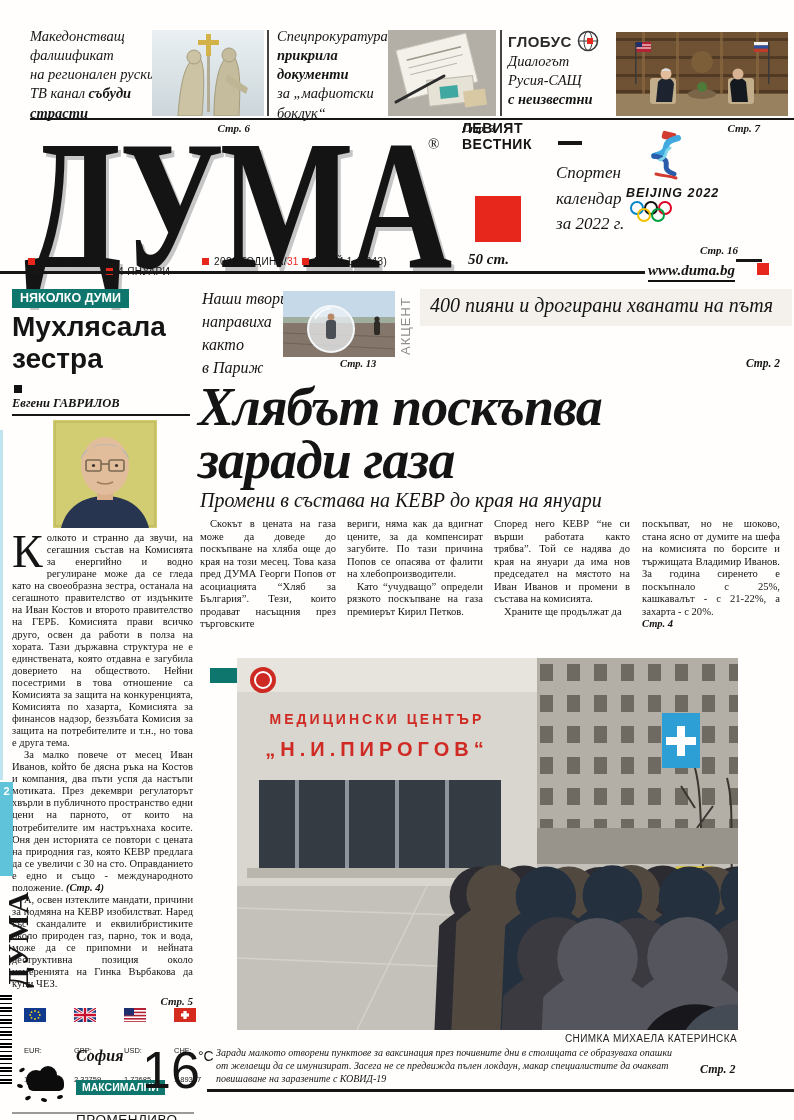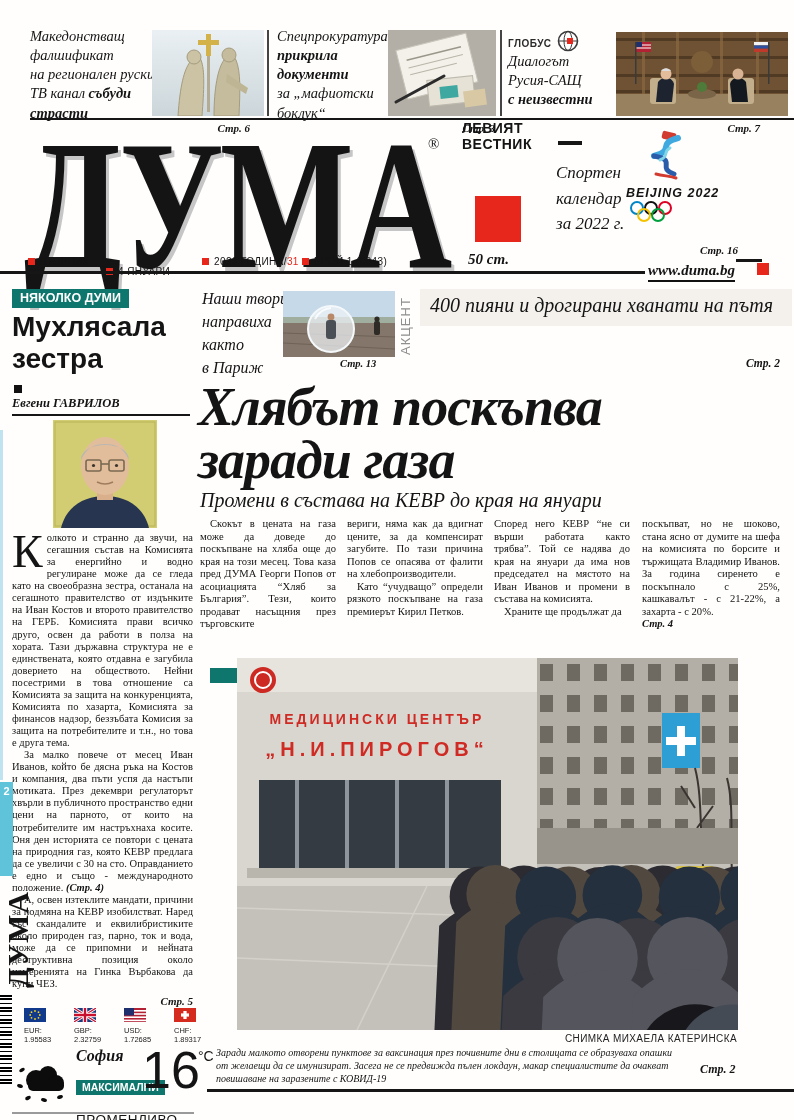--- a/index.html
+++ b/index.html
@@ -26,21 +26,21 @@
   .lead-body { width:181px; font-size:10.5px; line-height:1.15; text-align:justify; }
   .lead-body p { margin:0; }
   .lead-body p.ind { text-indent:12px; }
   .dropcap { float:left; font-size:46px; line-height:36px; padding:2px 4px 0 0; }
   .col { width:136px; font-size:10.6px; line-height:1.18; text-align:justify; }
   .col p.ind { text-indent:10px; }
   .akc-box { background:#f4f1ec; width:372px; padding:5px 10px 6px; }
   .akc-title { font-style:italic; font-size:20px; line-height:1.1; margin-bottom:4px; }
   .akc-body { font-style:italic; font-size:10.8px; line-height:1.3; text-align:justify; text-indent:14px; }
   .cur { width:46px; text-align:left; }
-  .cur .lbl, .cur .val { font-family:"Liberation Sans","DejaVu Sans",sans-serif; font-size:7.5px; color:#222; line-height:1.25; }
+  .cur .lbl, .cur .val { font-family:"Liberation Sans","DejaVu Sans",sans-serif; font-size:7.5px; color:#222; line-height:1.25;margin-top:20px; }
   .barcode { background:repeating-linear-gradient(to bottom,#000 0 2px,#fff 2px 3px,#000 3px 5px,#fff 5px 8px,#000 8px 9px,#fff 9px 12px); }
 </style>
 </head>
 <body>
 
 <div class="page">
 
   <div class="abs teaser" style="left:30px; top:27px; width:142px;">
     <div>Македонстващ</div>
     <div>фалшификат</div>
@@ -85,21 +85,21 @@
       </g>
       <rect x="40" y="48" width="46" height="26" fill="#e6e2d6" stroke="#bdb9ad" transform="rotate(-6 63 61)"></rect>
       <rect x="52" y="56" width="18" height="12" fill="#3fa8a0" transform="rotate(-6 61 62)"></rect>
       <rect x="76" y="60" width="22" height="16" fill="#d8c9a4" transform="rotate(-8 87 68)"></rect>
       <line x1="8" y1="72" x2="56" y2="46" stroke="#2b2b2b" stroke-width="3" stroke-linecap="round"></line>
     </svg>
   </div>
   <div class="abs" style="left:500px; top:30px; width:2px; height:86px; background:#444;"></div>
 
   <div class="abs" style="left:508px; top:29px;">
-    <span class="sans b" style="font-size:10px; letter-spacing:0.5px; color:#2b2b2b;">ГЛОБУС</span>
+    <span class="sans b" style="font-size:15px; letter-spacing:0.5px; color:#2b2b2b;">ГЛОБУС</span>
     <svg width="24" height="24" viewBox="0 0 24 24" style="vertical-align:-6px;">
       <circle cx="12" cy="12" r="9.5" fill="#fff" stroke="#3a3a3a" stroke-width="1.6"></circle>
       <ellipse cx="12" cy="12" rx="4" ry="9.5" fill="none" stroke="#3a3a3a"></ellipse>
       <line x1="2.5" y1="12" x2="21.5" y2="12" stroke="#3a3a3a"></line>
       <rect x="11" y="9" width="6" height="6" fill="#e8271c"></rect>
     </svg>
   </div>
   <div class="abs teaser" style="left:508px; top:52px; width:112px;">
     <div>Диалогът</div>
     <div>Русия-САЩ</div>

